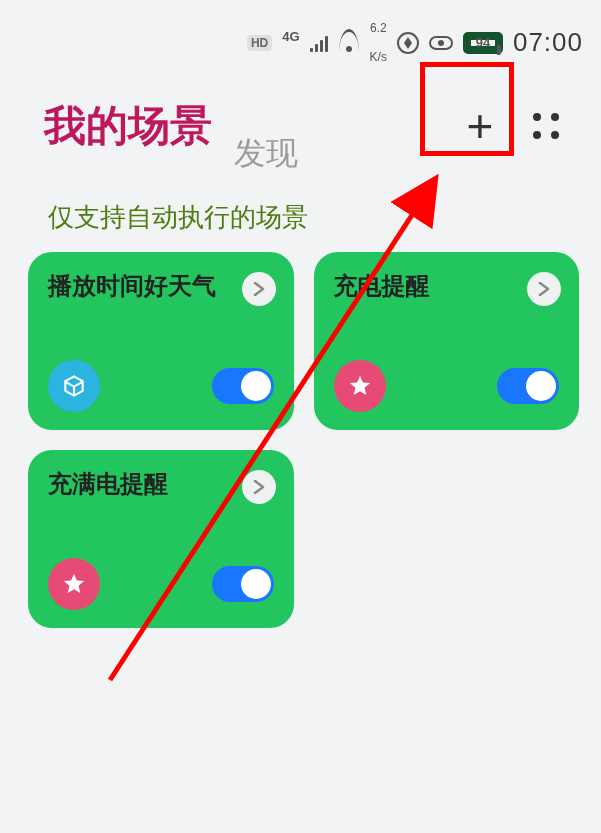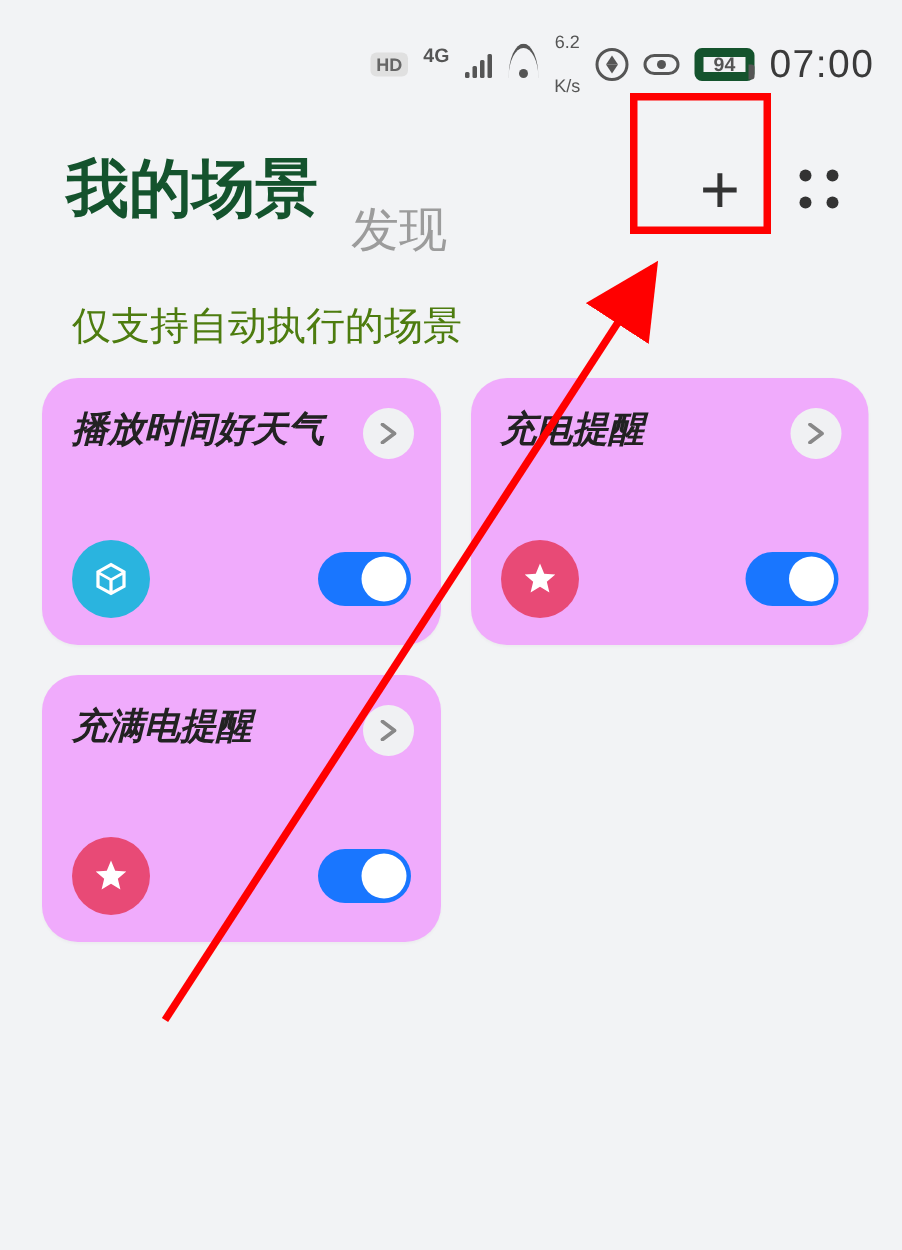--- a/index.html
+++ b/index.html
@@ -74,35 +74,35 @@
   }
   .sb-sync::before,.sb-sync::after{
     content:""; position:absolute; width:0;height:0;
     border-left:4px solid transparent;border-right:4px solid transparent;
   }
   .sb-sync::before{ border-bottom:6px solid #555; top:3px; left:5px;}
   .sb-sync::after { border-top:6px solid #555; bottom:3px; right:5px;}
 
   
   .sb-batt {
-    width:40px; height:22px; border:6px solid #14532d; border-radius:5px;
+    width:40px; height:22px; border:8px solid #14532d; border-radius:5px;
     font-size:13px; font-weight:700; color:#555;
     display:flex; align-items:center; justify-content:center; position:relative;
   }
   .sb-batt::after{
     content:""; position:absolute; right:-6px; top:5px; width:4px; height:10px;
     background:#555; border-radius:0 2px 2px 0;
   }
 
   
   .header {
     position:absolute; top:80px; left:44px; right:30px;
     display:flex; align-items:center;
   }
-  .tab-main { font-size:42px; font-weight:700; color:#14532d; }
+  .tab-main { font-size:42px; font-weight:700; color:#be185d; }
   .tab-sec  { font-size:32px; color:#9c9c9c; margin-left:22px; position:relative; top:4px;margin-top:48px; }
   .header-spacer{ flex:1; }
   .btn-plus {
     width:70px; height:70px; display:flex; align-items:center; justify-content:center;
     font-size:46px; color:#333; font-weight:300; line-height:1;
   }
   .btn-more {
     width:50px; height:50px; display:flex; align-items:center; justify-content:center;
     margin-left:6px;
   }
@@ -116,24 +116,23 @@
     position:absolute; top:200px; left:48px;
     font-size:26px; color:#4d7c0f;
   }
 
   
   .cards{
     position:absolute; top:252px; left:28px; right:22px;
     display:grid; grid-template-columns:1fr 1fr; gap:20px;
   }
   .card{
-    background:#f0abfc; border-radius:24px; height:178px;
+    background:#22c55e; border-radius:24px; height:178px;
     padding:18px 20px 29px 20px; position:relative;
     box-shadow:0 1px 2px rgba(0,0,0,0.03);
-    font-style:italic;
   }
   .card-title{
     font-size:24px; font-weight:600; color:#222;
   }
   .card-chevron{
     position:absolute; top:20px; right:18px;
     width:34px; height:34px; border-radius:50%; background:#f0f1f3;
     display:flex; align-items:center; justify-content:center;
   }
   .card-chevron svg{ width:12px; height:14px; }

